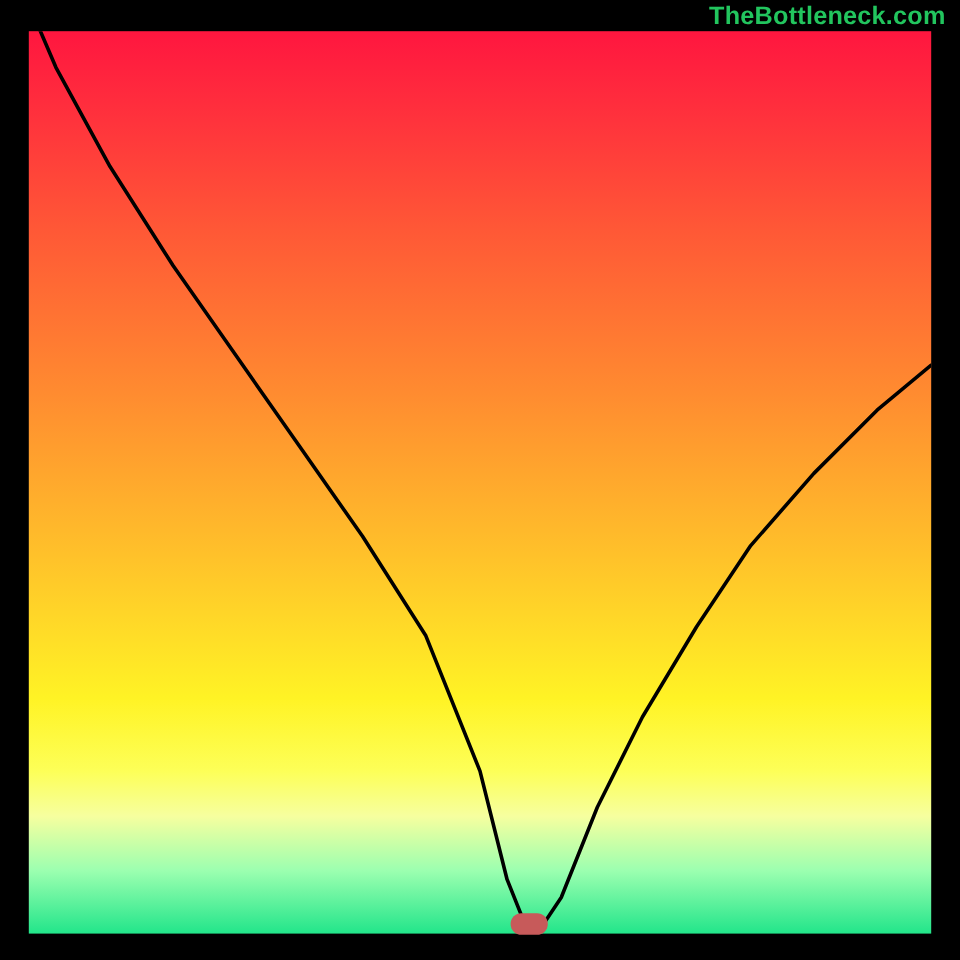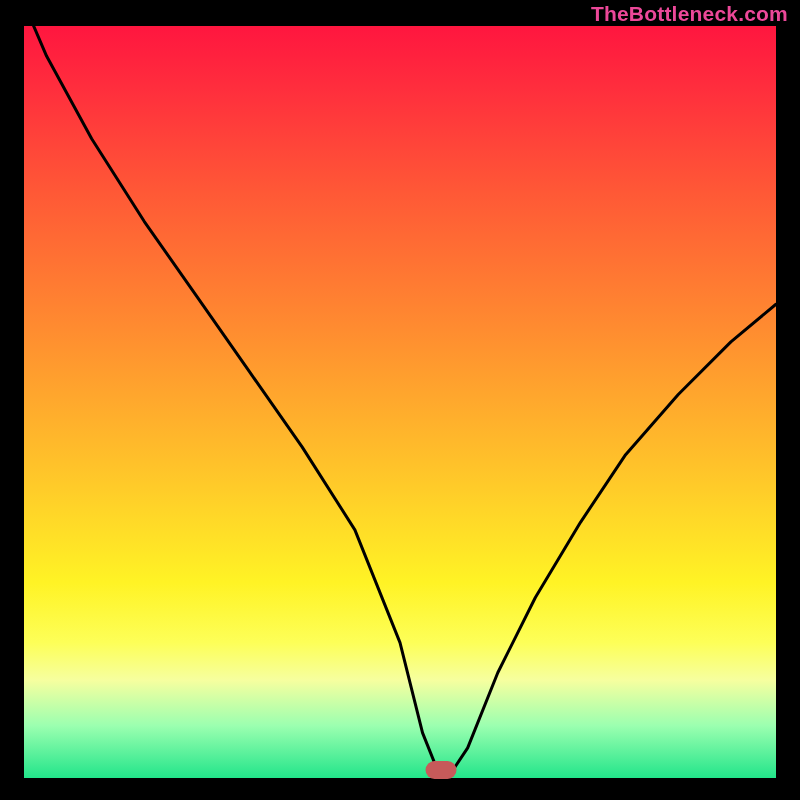--- a/index.html
+++ b/index.html
@@ -14,21 +14,21 @@
   .stage {
     position: relative;
     width: 800px;
     height: 800px;
     background: #000;
   }
   .watermark {
     position: absolute;
     top: 2px;
     right: 12px;
-    color: #ec4899;
+    color: #22c55e;
     font-size: 21px;
     font-weight: 600;
     letter-spacing: 0.2px;
     z-index: 10;
   }
   .plot {
     position: absolute;
     left: 24px;
     top: 26px;
     width: 752px;

